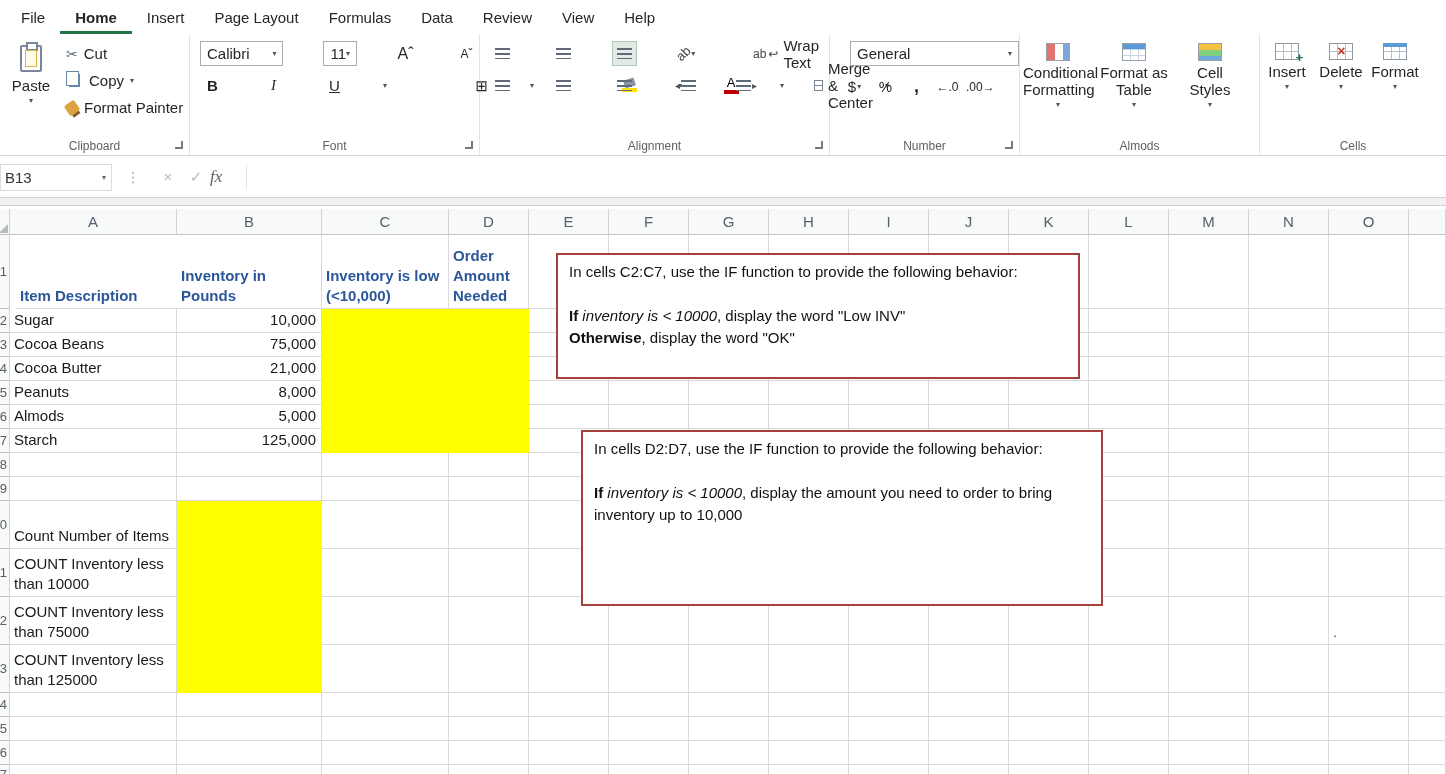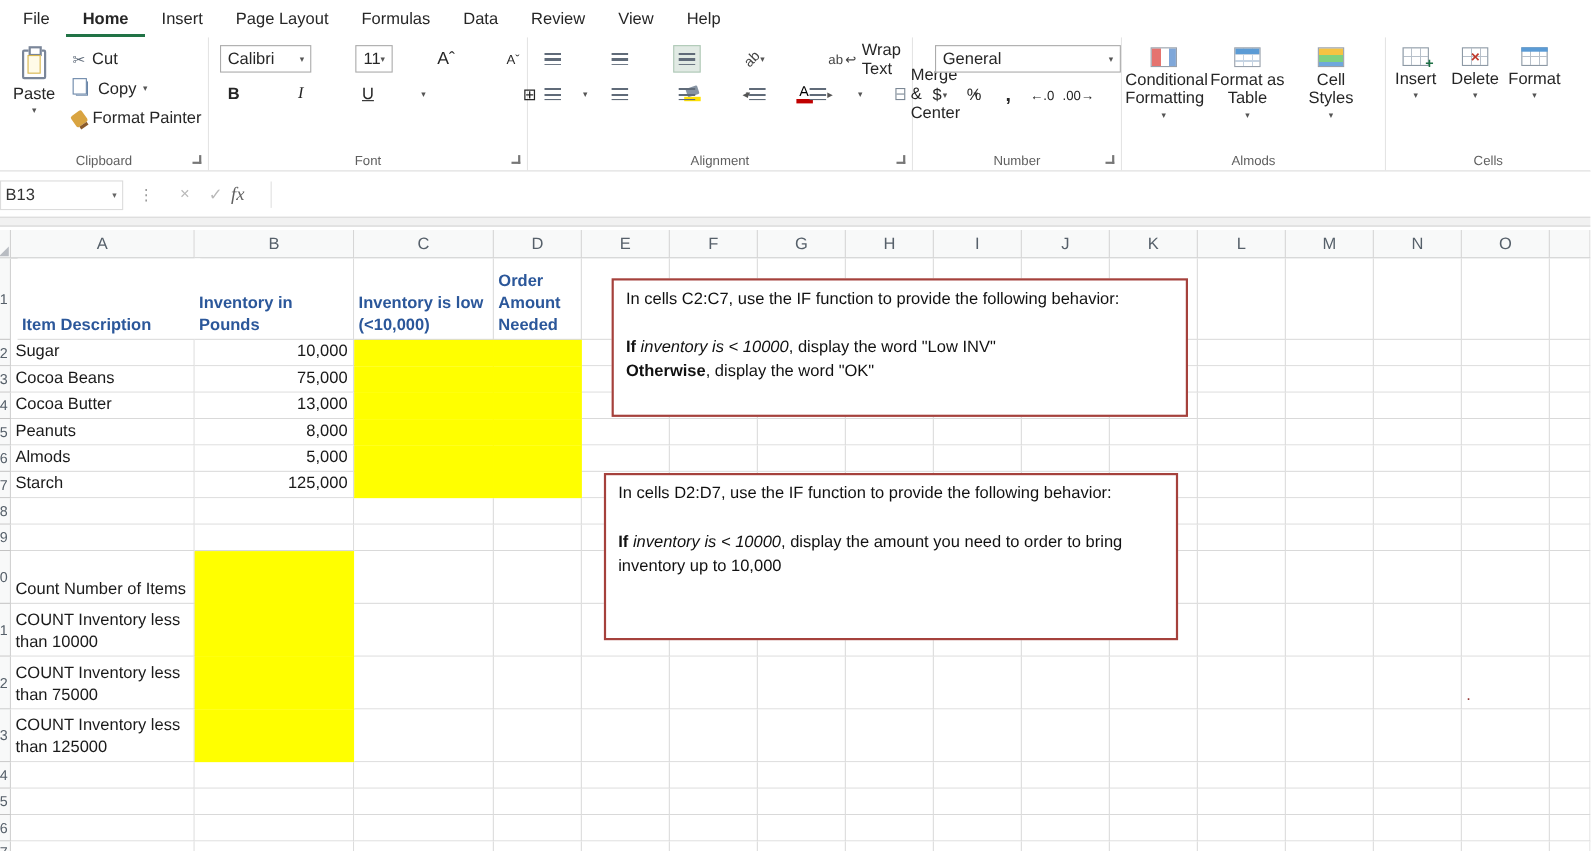--- a/index.html
+++ b/index.html
@@ -105,21 +105,21 @@
 .corner-tri{width:0;height:0;border-left:9px solid transparent;border-bottom:9px solid #b8bcc2;margin:0 1px 1px 0;}
 .cell{position:absolute;border-right:1px solid var(--grid);border-bottom:1px solid var(--grid);display:flex;align-items:flex-end;padding:0 4px 2px 4px;font-size:15px;line-height:20px;color:#1a1a1a;overflow:hidden;background:#fff;}
 .cell.header{color:var(--hblue);font-weight:700;}
 .cell.number{justify-content:flex-end;padding-right:5px;}
 
 
 .textbox{position:absolute;background:#fff;border:2px solid var(--boxred);padding:6px 11px;font-size:15px;line-height:22px;color:#111;z-index:6;}
 .textbox p{margin:0;}
 .blank{height:22px;}
 .box1{left:556px;top:44px;width:524px;height:126px;}
-.box2{left:549px;top:221px;width:522px;height:152px;}
+.box2{left:581px;top:221px;width:522px;height:176px;}
 </style>
 </head>
 <body>
 
 <div class="app">
 
   <div class="tabbar">
     <div class="tab">File</div>
     <div class="tab active">Home</div>
     <div class="tab">Insert</div>
@@ -408,21 +408,21 @@
         <div class="cell" style="left: 769px; top: 124px; width: 80px; height: 24px;"></div>
         <div class="cell" style="left: 849px; top: 124px; width: 80px; height: 24px;"></div>
         <div class="cell" style="left: 929px; top: 124px; width: 80px; height: 24px;"></div>
         <div class="cell" style="left: 1009px; top: 124px; width: 80px; height: 24px;"></div>
         <div class="cell" style="left: 1089px; top: 124px; width: 80px; height: 24px;"></div>
         <div class="cell" style="left: 1169px; top: 124px; width: 80px; height: 24px;"></div>
         <div class="cell" style="left: 1249px; top: 124px; width: 80px; height: 24px;"></div>
         <div class="cell" style="left: 1329px; top: 124px; width: 80px; height: 24px;"></div>
         <div class="cell" style="left: 1409px; top: 124px; width: 37px; height: 24px;"></div>
         <div class="cell text" style="left: 10px; top: 148px; width: 167px; height: 24px;">Cocoa Butter</div>
-        <div class="cell number" style="left: 177px; top: 148px; width: 145px; height: 24px;">13,000</div>
+        <div class="cell number" style="left: 177px; top: 148px; width: 145px; height: 24px;">21,000</div>
         <div class="cell" style="left: 322px; top: 148px; width: 127px; height: 24px; background: rgb(255, 255, 0); border-right-color: rgb(255, 255, 0); border-bottom-color: rgb(255, 255, 0);"></div>
         <div class="cell" style="left: 449px; top: 148px; width: 80px; height: 24px; background: rgb(255, 255, 0); border-right-color: rgb(255, 255, 0); border-bottom-color: rgb(255, 255, 0);"></div>
         <div class="cell" style="left: 529px; top: 148px; width: 80px; height: 24px;"></div>
         <div class="cell" style="left: 609px; top: 148px; width: 80px; height: 24px;"></div>
         <div class="cell" style="left: 689px; top: 148px; width: 80px; height: 24px;"></div>
         <div class="cell" style="left: 769px; top: 148px; width: 80px; height: 24px;"></div>
         <div class="cell" style="left: 849px; top: 148px; width: 80px; height: 24px;"></div>
         <div class="cell" style="left: 929px; top: 148px; width: 80px; height: 24px;"></div>
         <div class="cell" style="left: 1009px; top: 148px; width: 80px; height: 24px;"></div>
         <div class="cell" style="left: 1089px; top: 148px; width: 80px; height: 24px;"></div>

